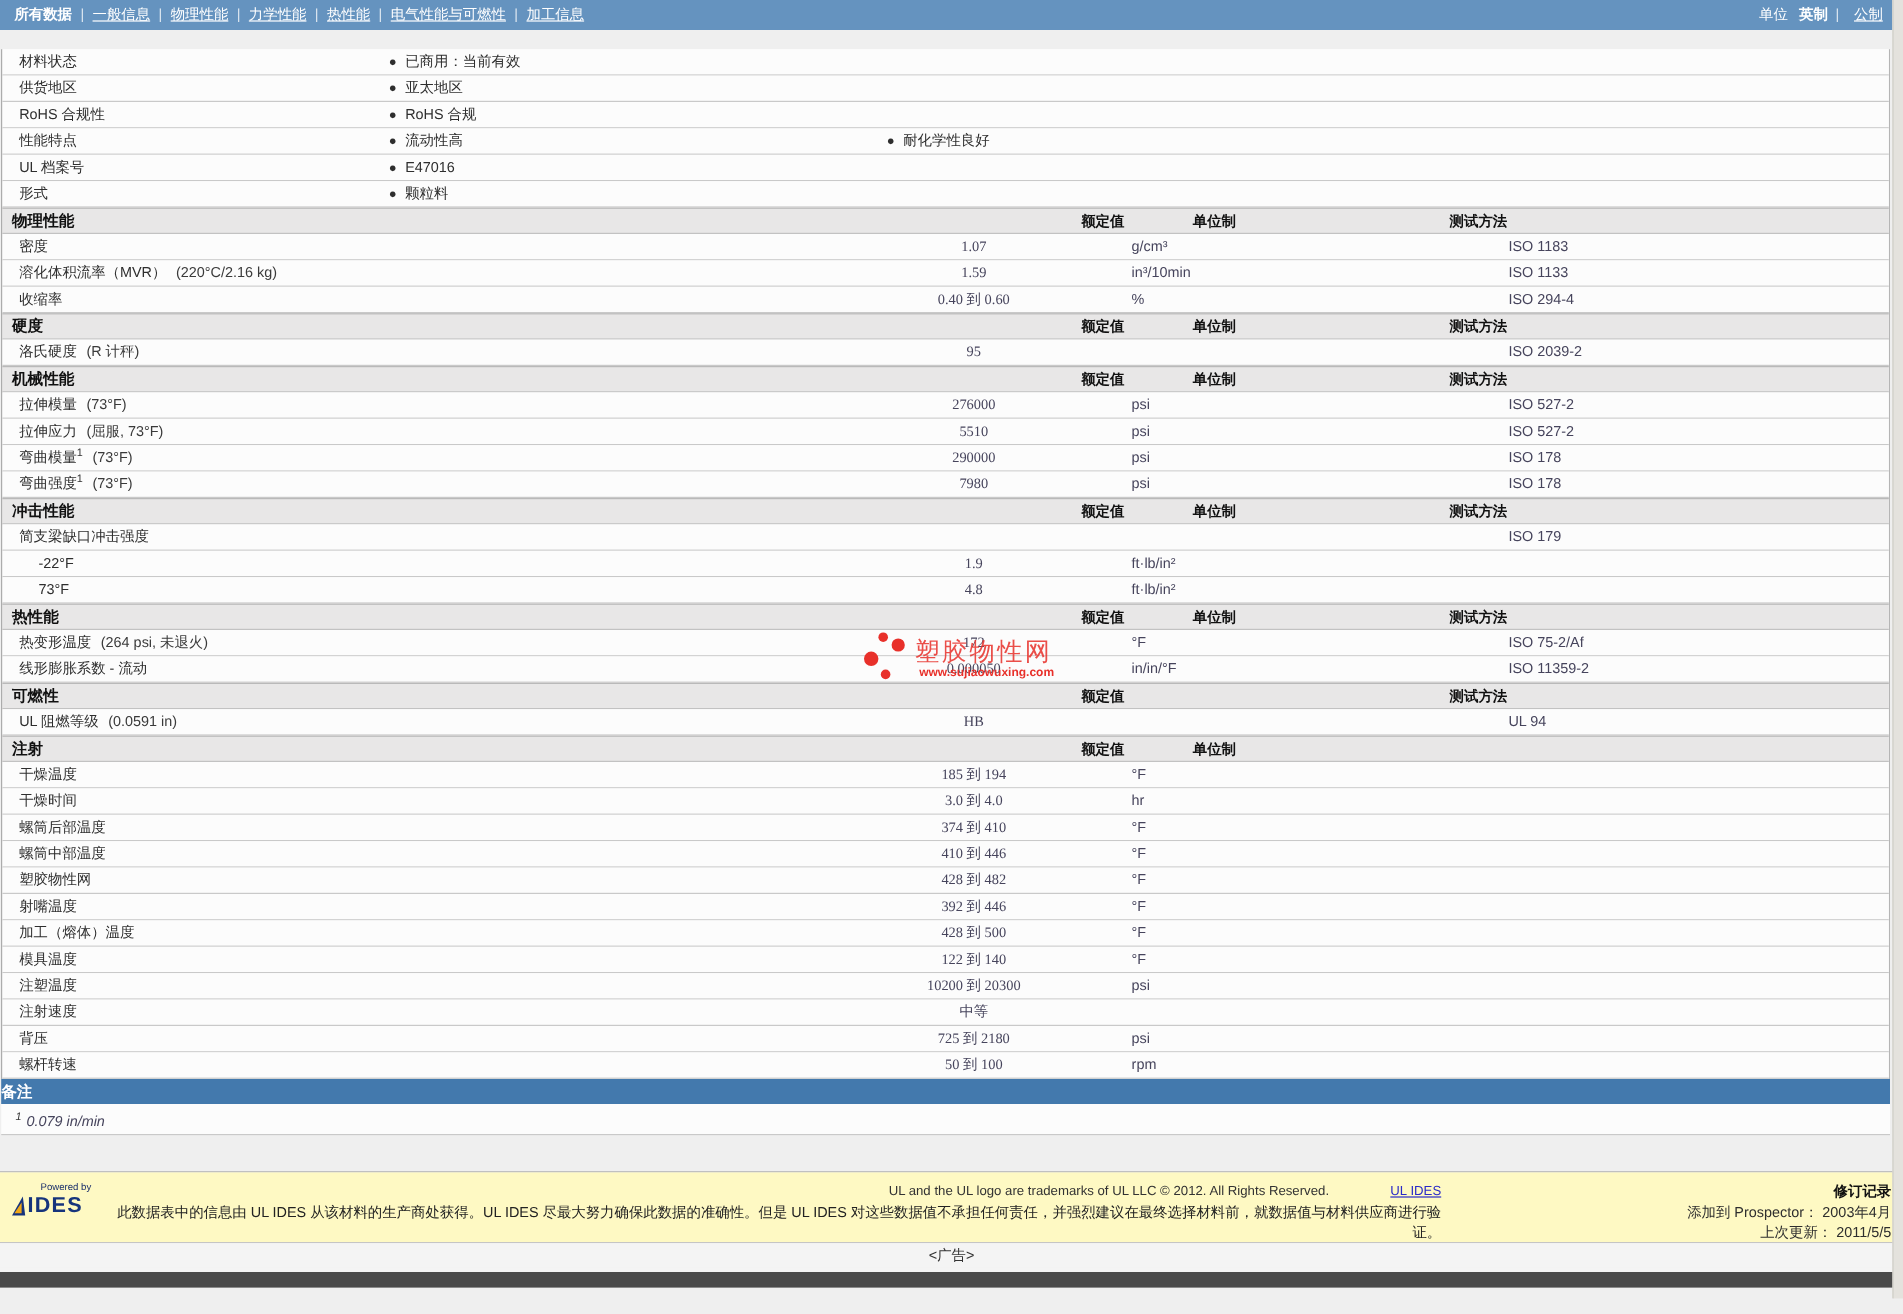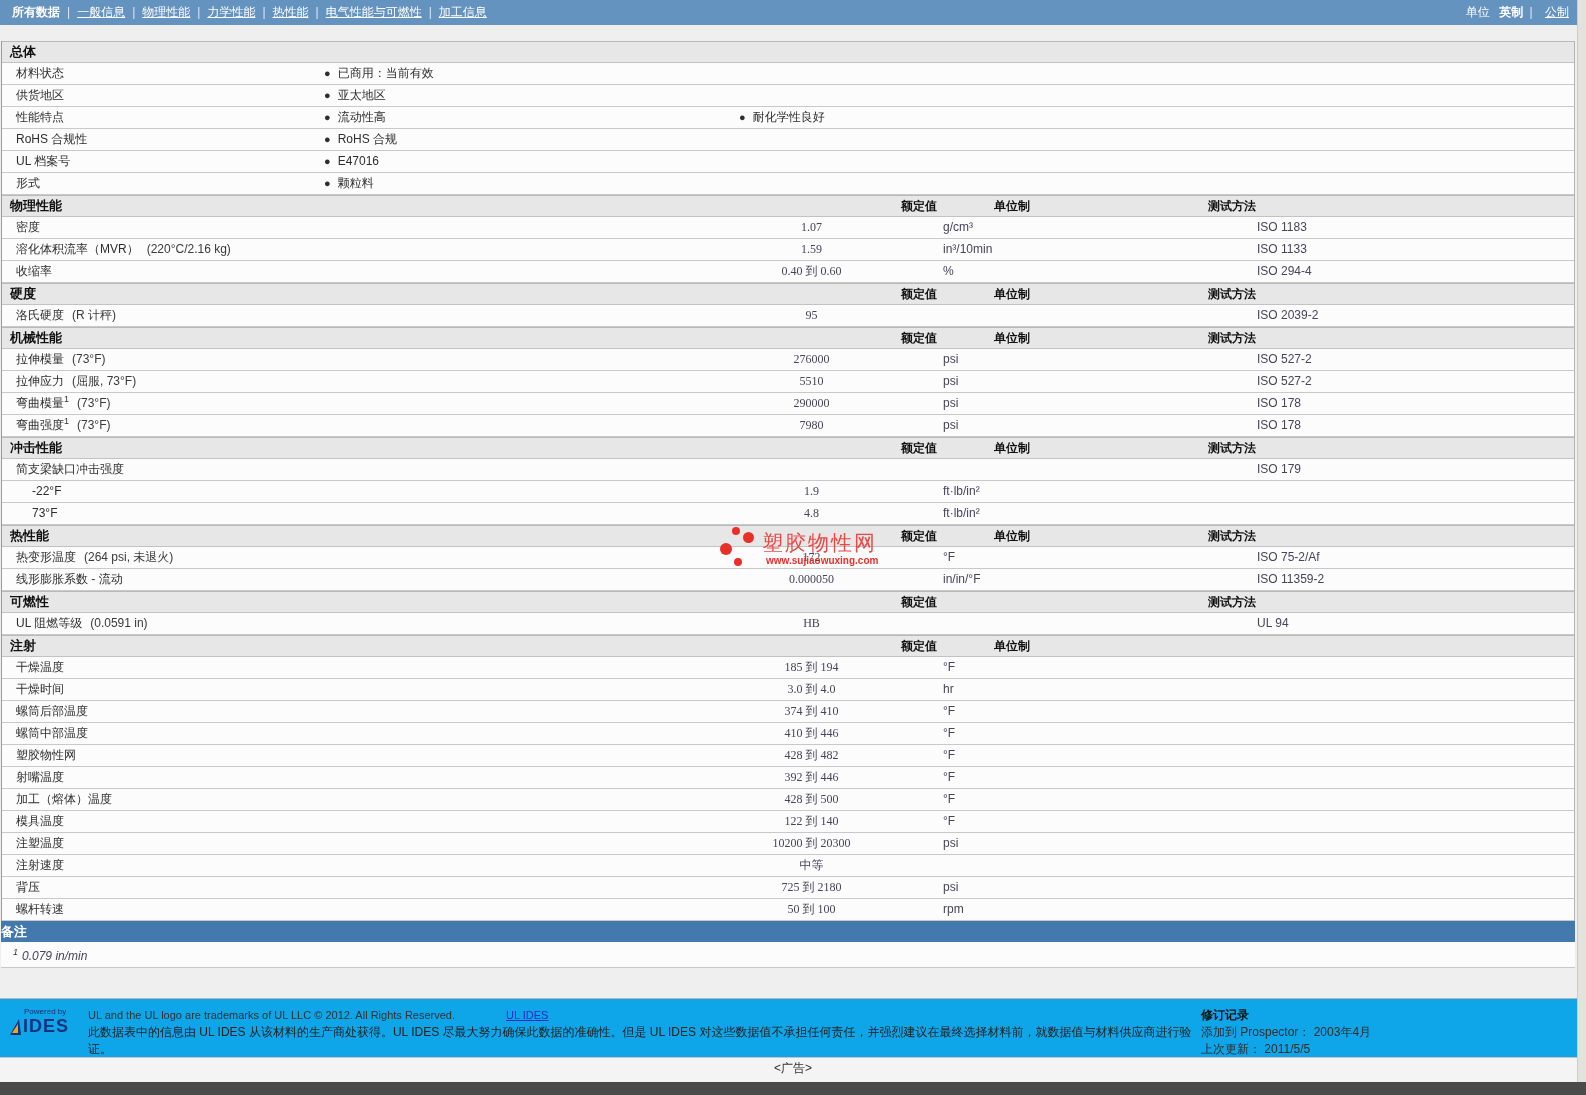--- a/index.html
+++ b/index.html
@@ -45,21 +45,21 @@
   .bullet{font-size:11px;margin-right:7px;}
   
   .notes-banner{margin-left:1px;width:1574px;height:21px;background:var(--notes-bg);
                 color:#fff;font-weight:bold;text-align:left;line-height:21px;font-size:13px;}
   .footnote-row{margin-left:1px;width:1574px;min-height:26px;background:var(--row-bg);
                 border-bottom:1px solid var(--border);padding:5px 0 0 12px;color:var(--val-col);font-style:italic;}
   .footnote-row sup{font-size:9px;color:#333;margin-right:4px;}
   .spacer{height:30px;}
   .footer-sep{border-top:1px solid #b5b5b5;}
   
-  .footer{display:flex;padding:8px 10px 0 10px;height:58px;background:#0ea5e9;}
+  .footer{display:flex;padding:8px 10px 0 10px;height:58px;background:#fef9c3;text-align:right;}
   .ides-logo{width:66px;flex:0 0 66px;margin-right:12px;cursor:pointer;}
   .pwd{font-size:8px;color:#1a2f6b;margin-left:14px;}
   .ides-row{display:flex;align-items:center;}
   .tri{width:0;height:0;border-left:9px solid transparent;border-right:2px solid transparent;
        border-bottom:16px solid #16347c;position:relative;margin-right:2px;}
   .tri:after{content:"";position:absolute;left:-7px;top:5px;width:0;height:0;
        border-left:6px solid transparent;border-bottom:9px solid #f0a818;}
   .ides-txt{font-weight:bold;font-size:18px;color:#16347c;letter-spacing:1px;}
   .footer-text{flex:1;padding-top:2px;}
   .l1{font-size:11px;color:#333;margin-bottom:3px;}
@@ -94,39 +94,36 @@
     <span>单位</span>
     <span class="bold">英制</span>
     <span class="sep">|</span>
     <span class="link">公制</span>
   </div>
 </div>
 
 <div class="gap1"></div>
 
 <div id="table">
-    <div class="sec-header">
-      <span class="sec-title">总体</span>
-    </div>
     <div class="row">
       <span class="lbl">材料状态</span>
       <span class="b1"><span class="bullet">●</span><span>已商用：当前有效</span></span>
     </div>
     <div class="row">
       <span class="lbl">供货地区</span>
       <span class="b1"><span class="bullet">●</span><span>亚太地区</span></span>
+    </div>
+    <div class="row">
+      <span class="lbl">RoHS 合规性</span>
+      <span class="b1"><span class="bullet">●</span><span>RoHS 合规</span></span>
     </div>
     <div class="row">
       <span class="lbl">性能特点</span>
       <span class="b1"><span class="bullet">●</span><span>流动性高</span></span>
       <span class="b2"><span class="bullet">●</span><span>耐化学性良好</span></span>
-    </div>
-    <div class="row">
-      <span class="lbl">RoHS 合规性</span>
-      <span class="b1"><span class="bullet">●</span><span>RoHS 合规</span></span>
     </div>
     <div class="row">
       <span class="lbl">UL 档案号</span>
       <span class="b1"><span class="bullet">●</span><span>E47016</span></span>
     </div>
     <div class="row">
       <span class="lbl">形式</span>
       <span class="b1"><span class="bullet">●</span><span>颗粒料</span></span>
     </div>
     <div class="sec-header">

